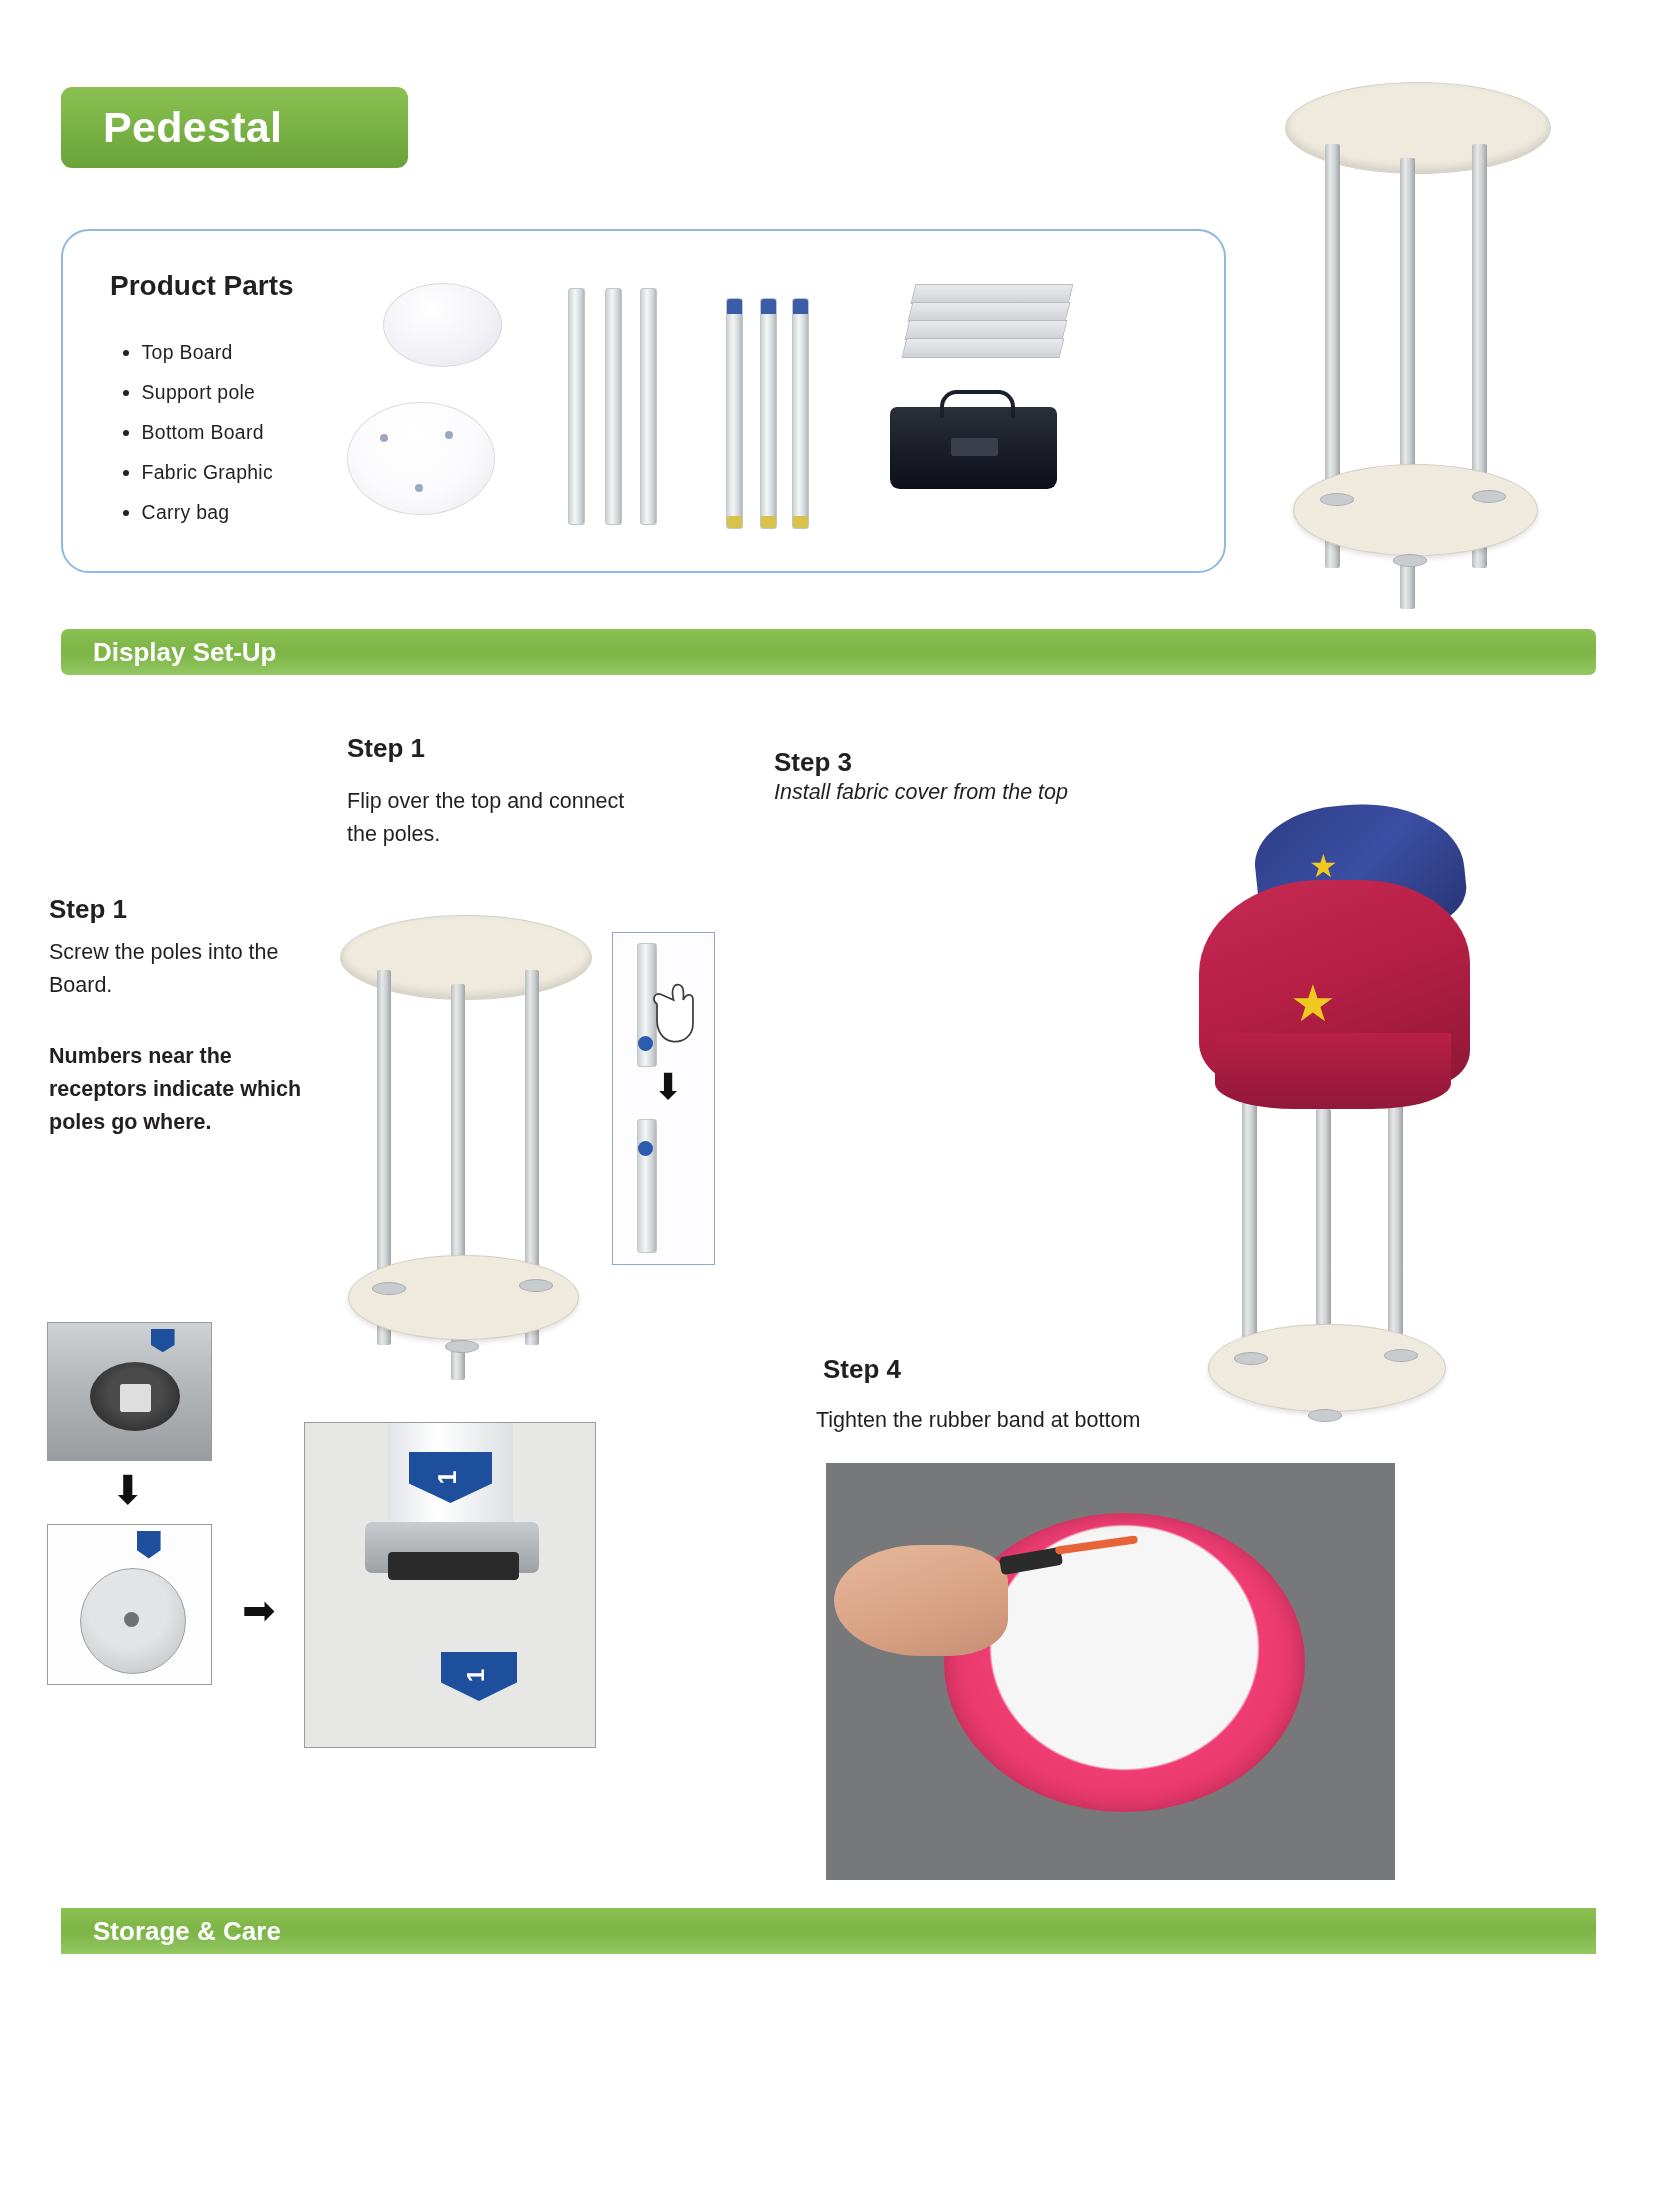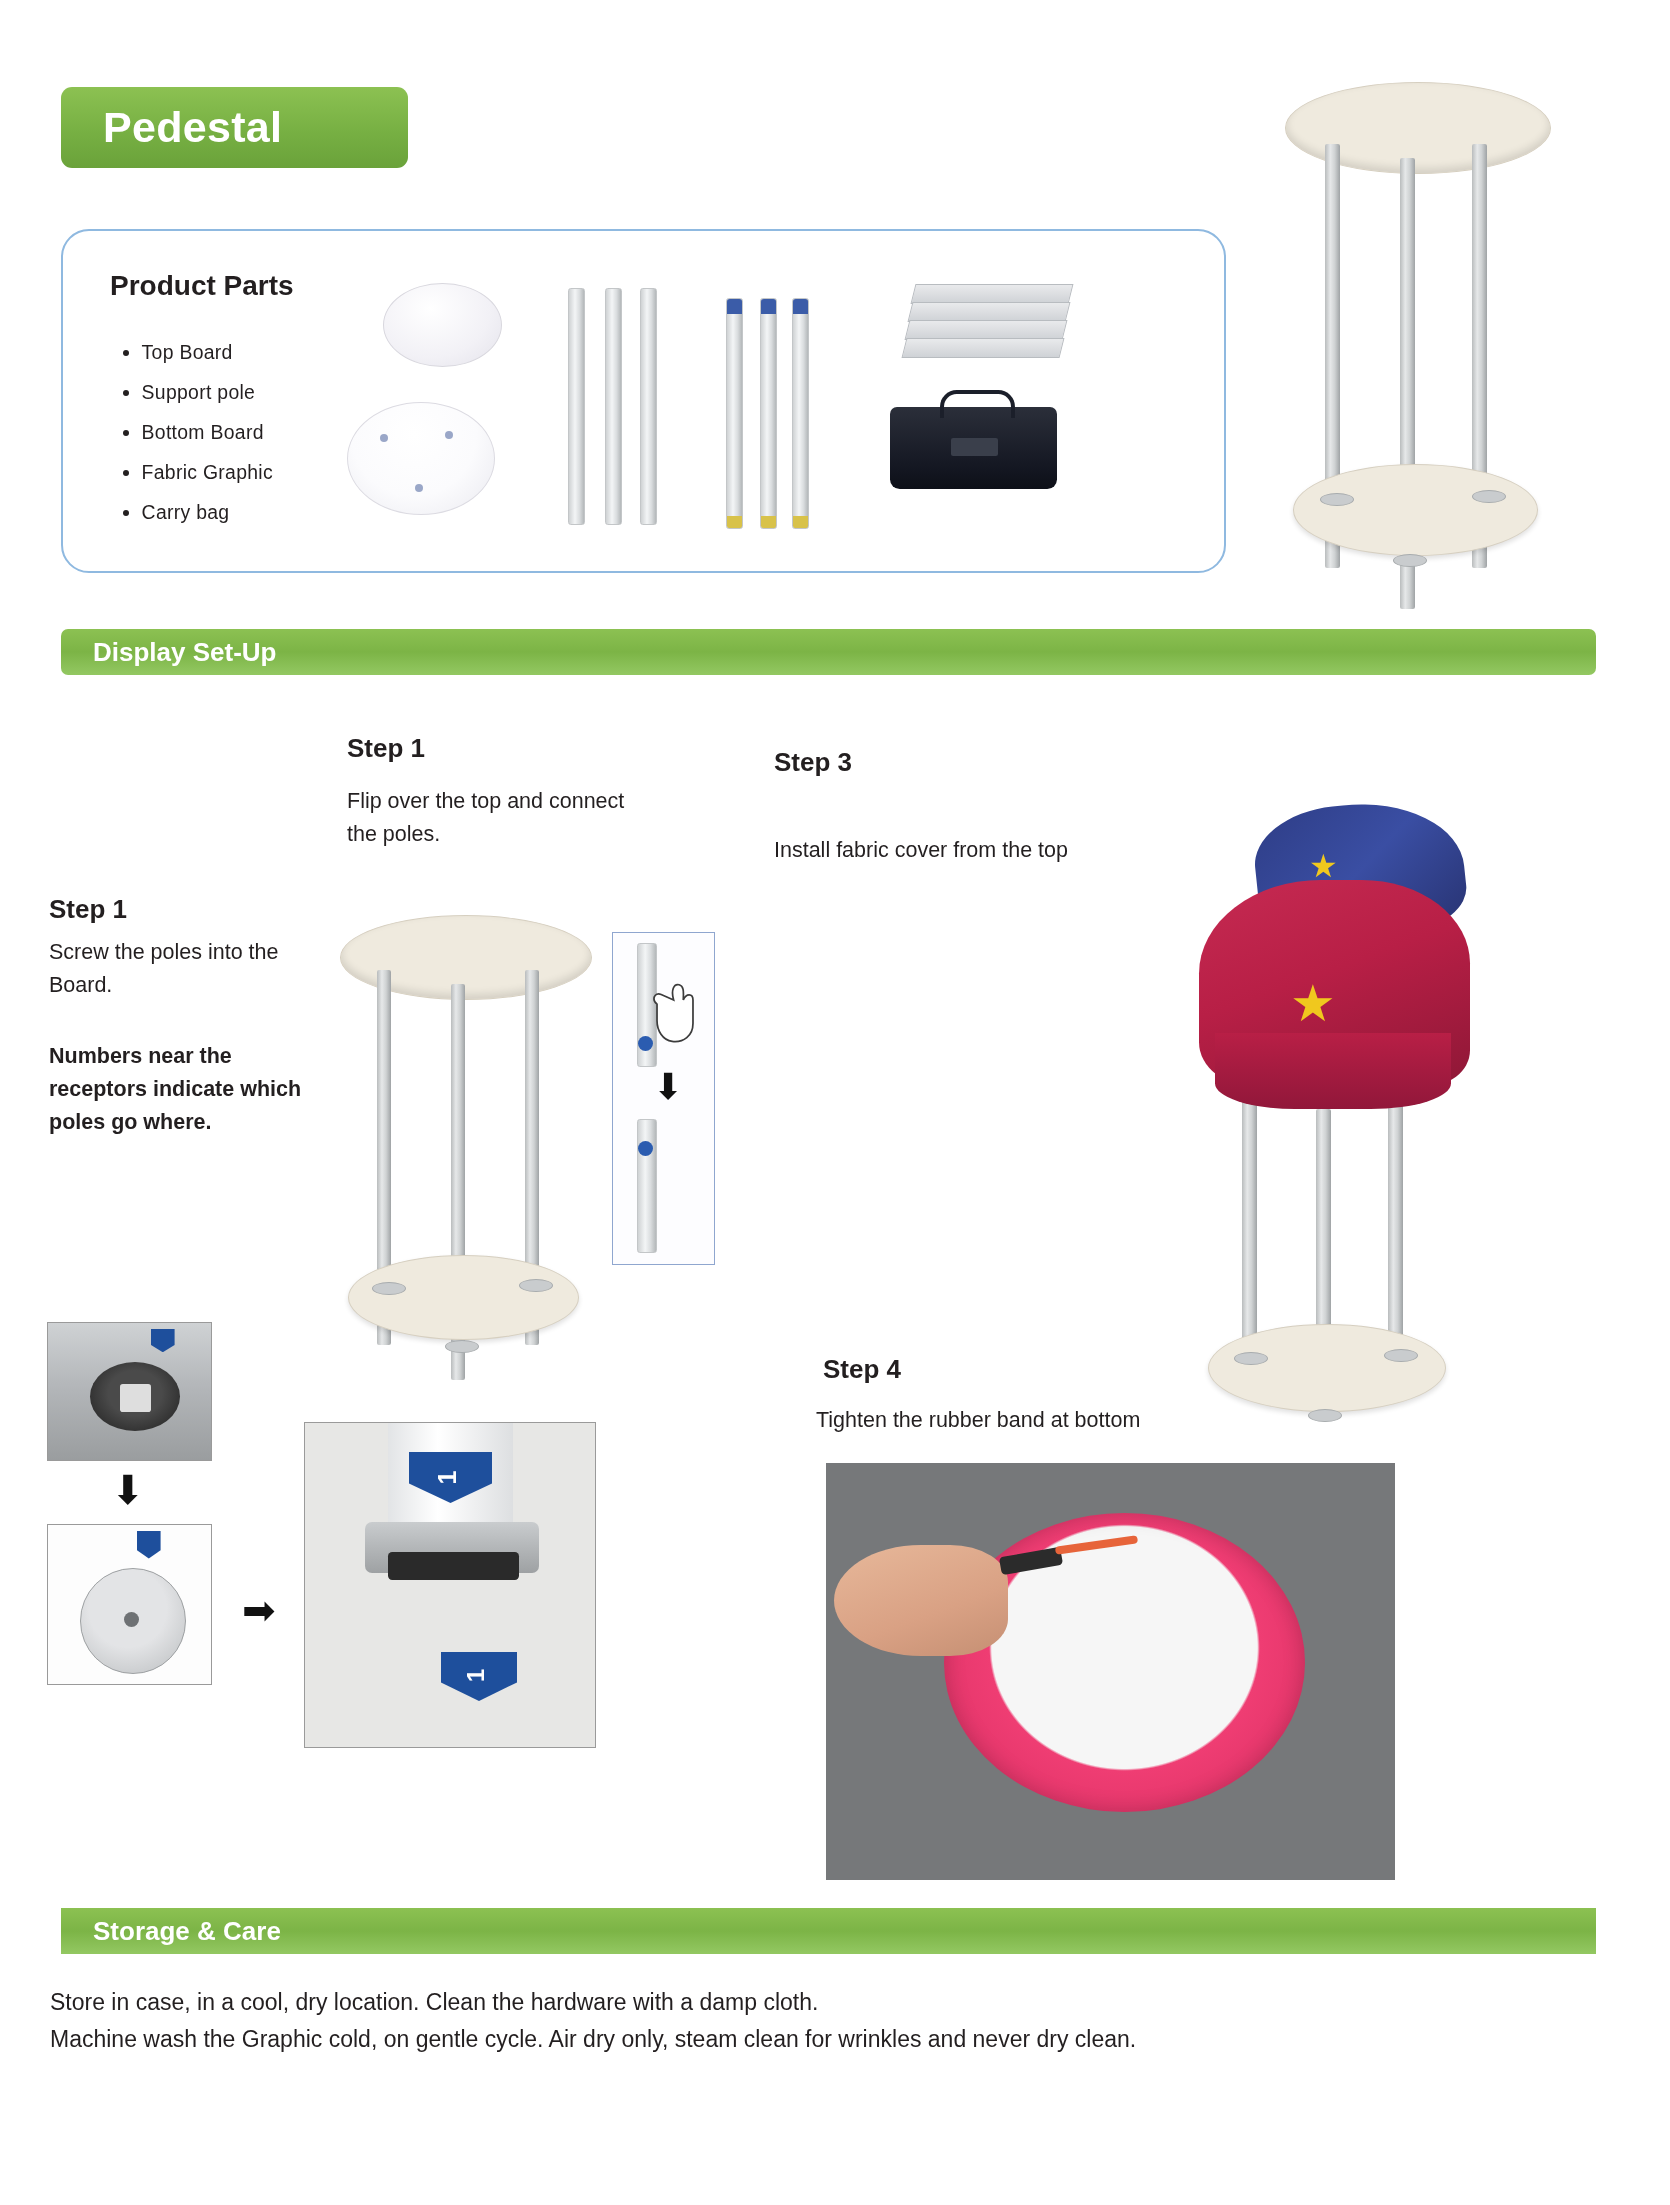--- a/index.html
+++ b/index.html
@@ -96,21 +96,21 @@
     position: absolute;
     font-size: 21.5px;
     line-height: 33px;
   }
   #s1h { left: 49px;  top: 868px; }
   #s1b { left: 49px;  top: 910px; width: 257px; }
   #s1b2{ left: 49px;  top: 1014px; width: 257px; font-weight: bold; }
   #s2h { left: 347px; top: 707px; }
   #s2b { left: 347px; top: 759px; width: 299px; }
   #s3h { left: 774px;top: 721px; text-align: right; }
-  #s3b { left: 774px;top: 808px; width: 430px; }
+  #s3b { left: 774px;top: 750px; width: 430px; font-style: italic; }
   #s4h { left: 823px;top: 1328px; }
   #s4b { left: 816px;top: 1378px; width: 486px; }
 
   
   .storage-text {
     position: absolute;
     left: 50px; top: 1958px;
     width: 1493px;
     font-size: 23px;
     line-height: 37px;
@@ -483,19 +483,15 @@
     <div class="hand-blob"></div>
     <div class="band-clip"></div>
     <div style="position:absolute; left:229px; top:78px; width:83px; height:8.3px;
          background:#e7643a; border-radius:4.2px; transform:rotate(-8deg);"></div>
   </div>
 
   <div class="section-bar" id="bar-storage">
     <span>Storage &amp; Care</span>
   </div>
 
-  <div class="storage-text">
-    <div>Store in case, in a cool, dry location. Clean the hardware with a damp cloth.</div>
-    <div>Machine wash the Graphic cold, on gentle cycle. Air dry only, steam clean for wrinkles and never dry clean.</div>
-  </div>
 
 </div>
 
 
 </body></html>

